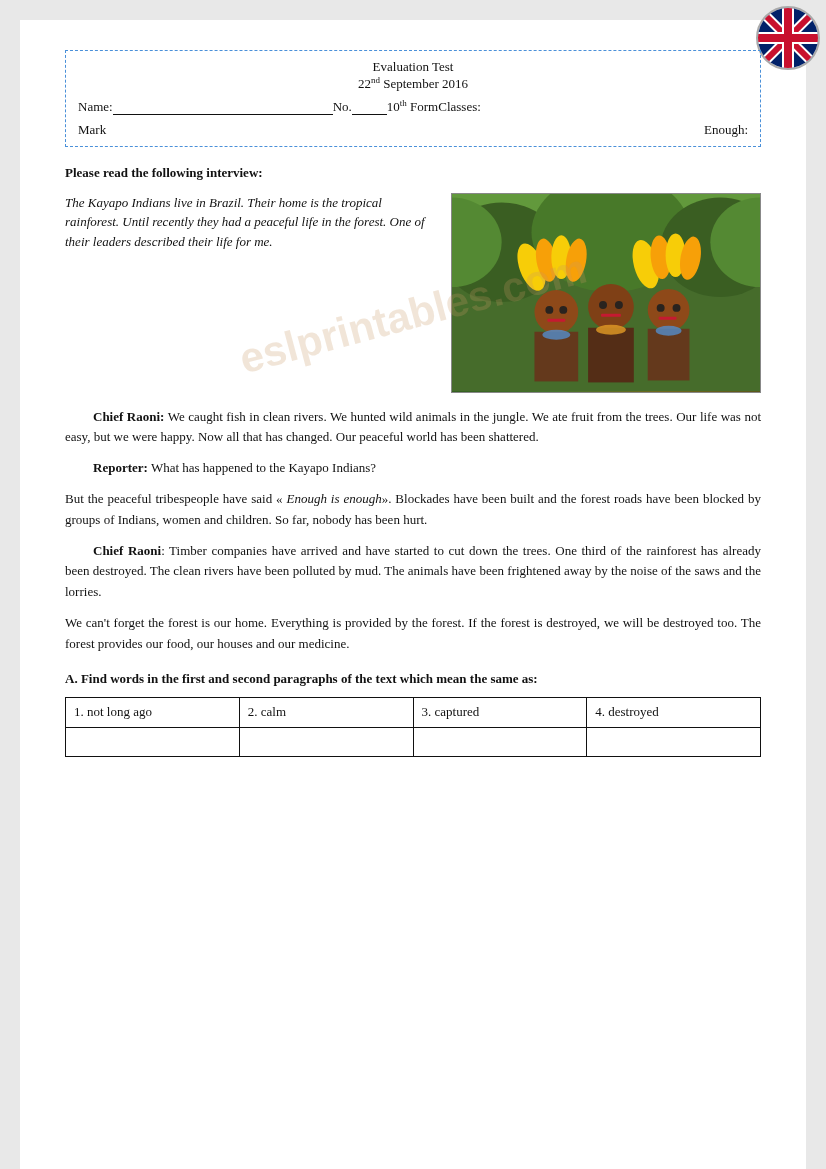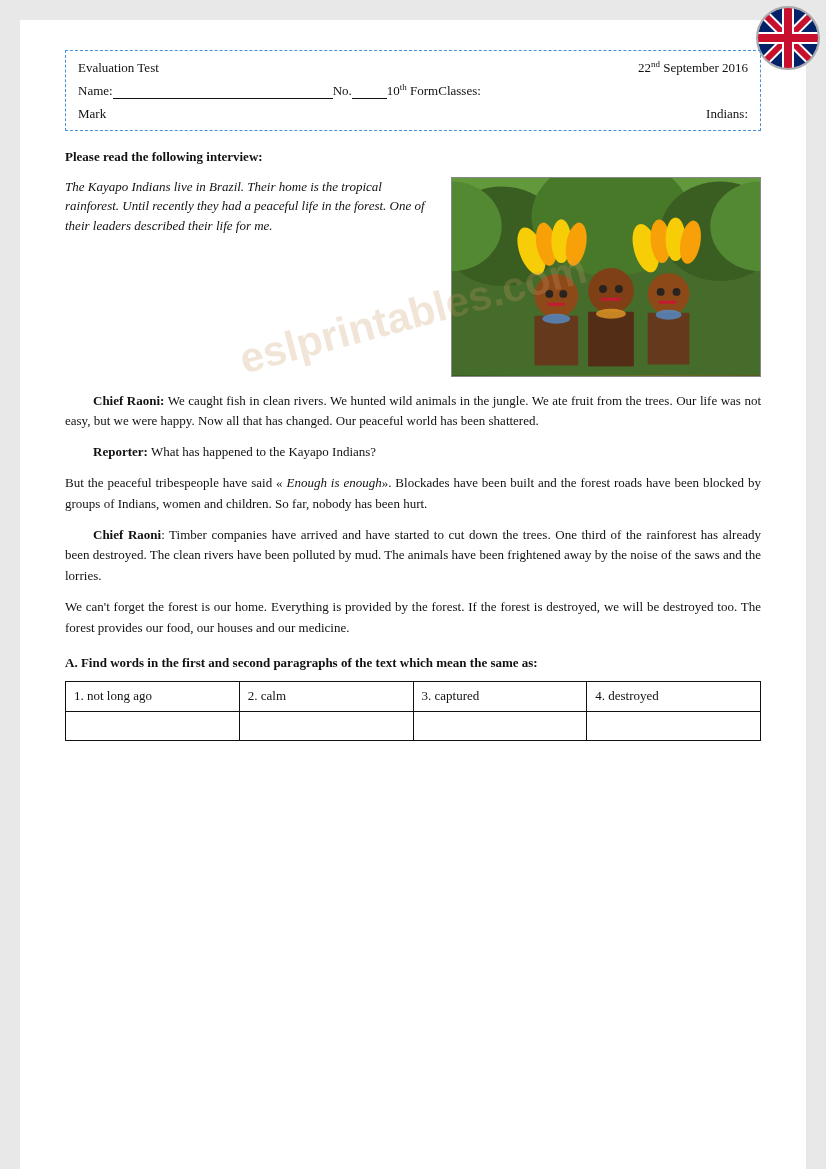--- a/index.html
+++ b/index.html
@@ -33,20 +33,21 @@
       padding: 8px 12px;
       margin-bottom: 18px;
       position: relative;
     }
 
     .header-row {
       display: flex;
       justify-content: space-between;
       align-items: center;
       margin-bottom: 6px;
+      flex-direction: column;
     }
 
     .header-row-2 {
       display: flex;
       align-items: center;
       margin-bottom: 6px;
       gap: 0;
     }
 
     .header-row-3 {
@@ -229,21 +230,21 @@
       <span class="underline-field name-underline">&nbsp;</span>
       <span>No.</span>
       <span class="underline-field no-underline">&nbsp;</span>
       <span>
         <span>10</span><span class="sup-text">th</span><span> Form</span>
       </span>
       <span>Classes:</span>
     </div>
     <div class="header-row-3">
       <span>Mark</span>
-      <span>Indians:</span>
+      <span>Enough:</span>
     </div>
   </div>
 
   <div class="instruction">Please read the following interview:</div>
 
   <div class="article-section">
     <div class="article-text-left">The Kayapo Indians live in Brazil. Their home is the tropical rainforest. Until recently they had a peaceful life in the forest. One of their leaders described their life for me.</div>
     <div class="article-image">
 
       <svg viewBox="0 0 310 200" width="310" height="200" xmlns="http://www.w3.org/2000/svg">

